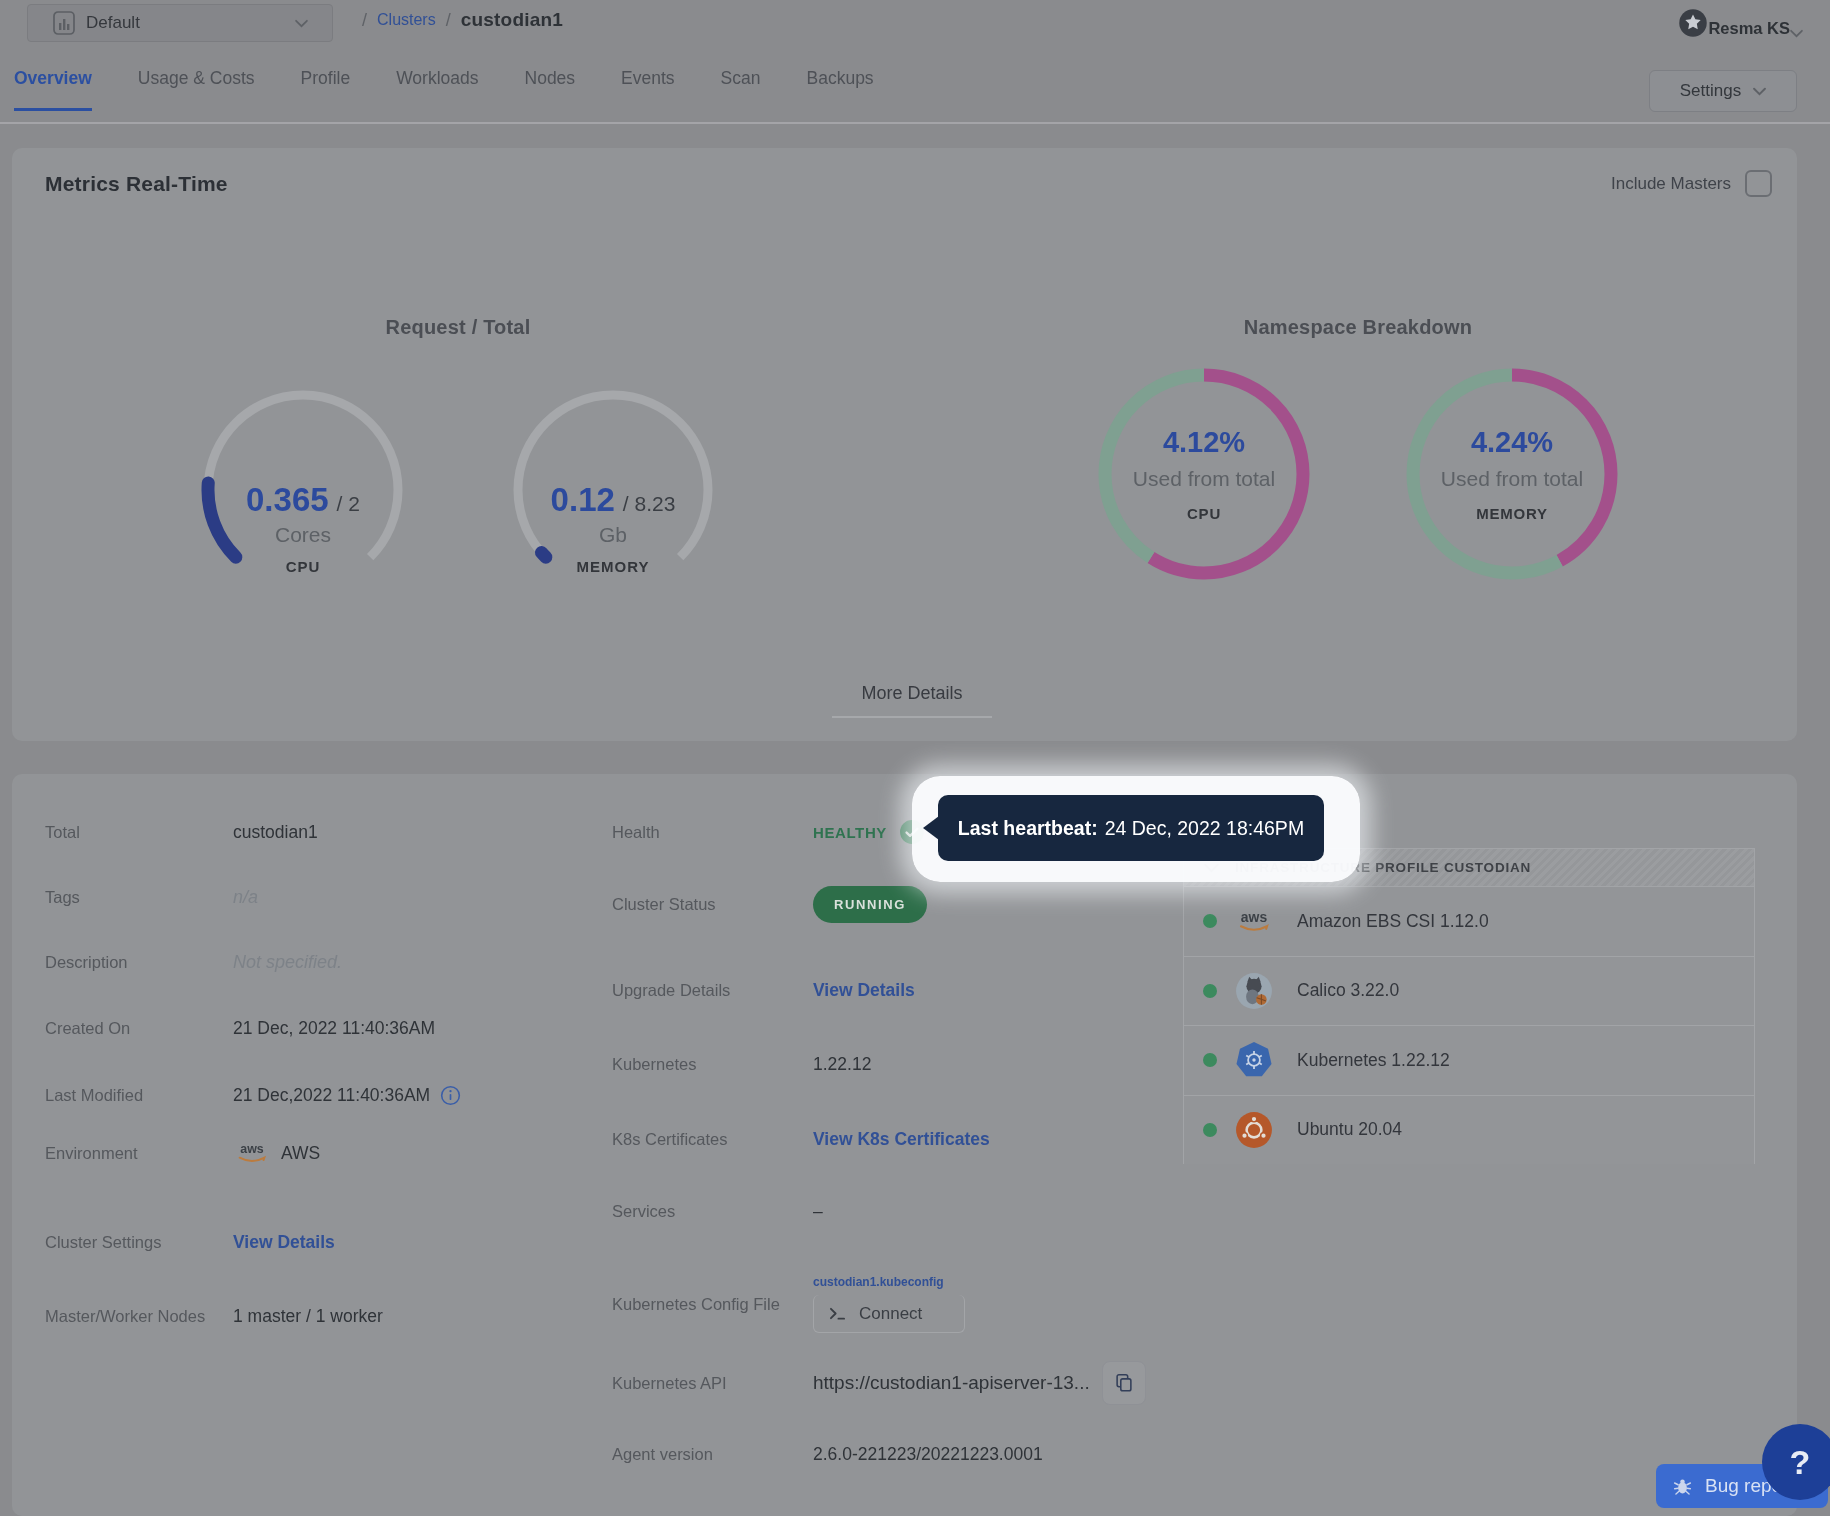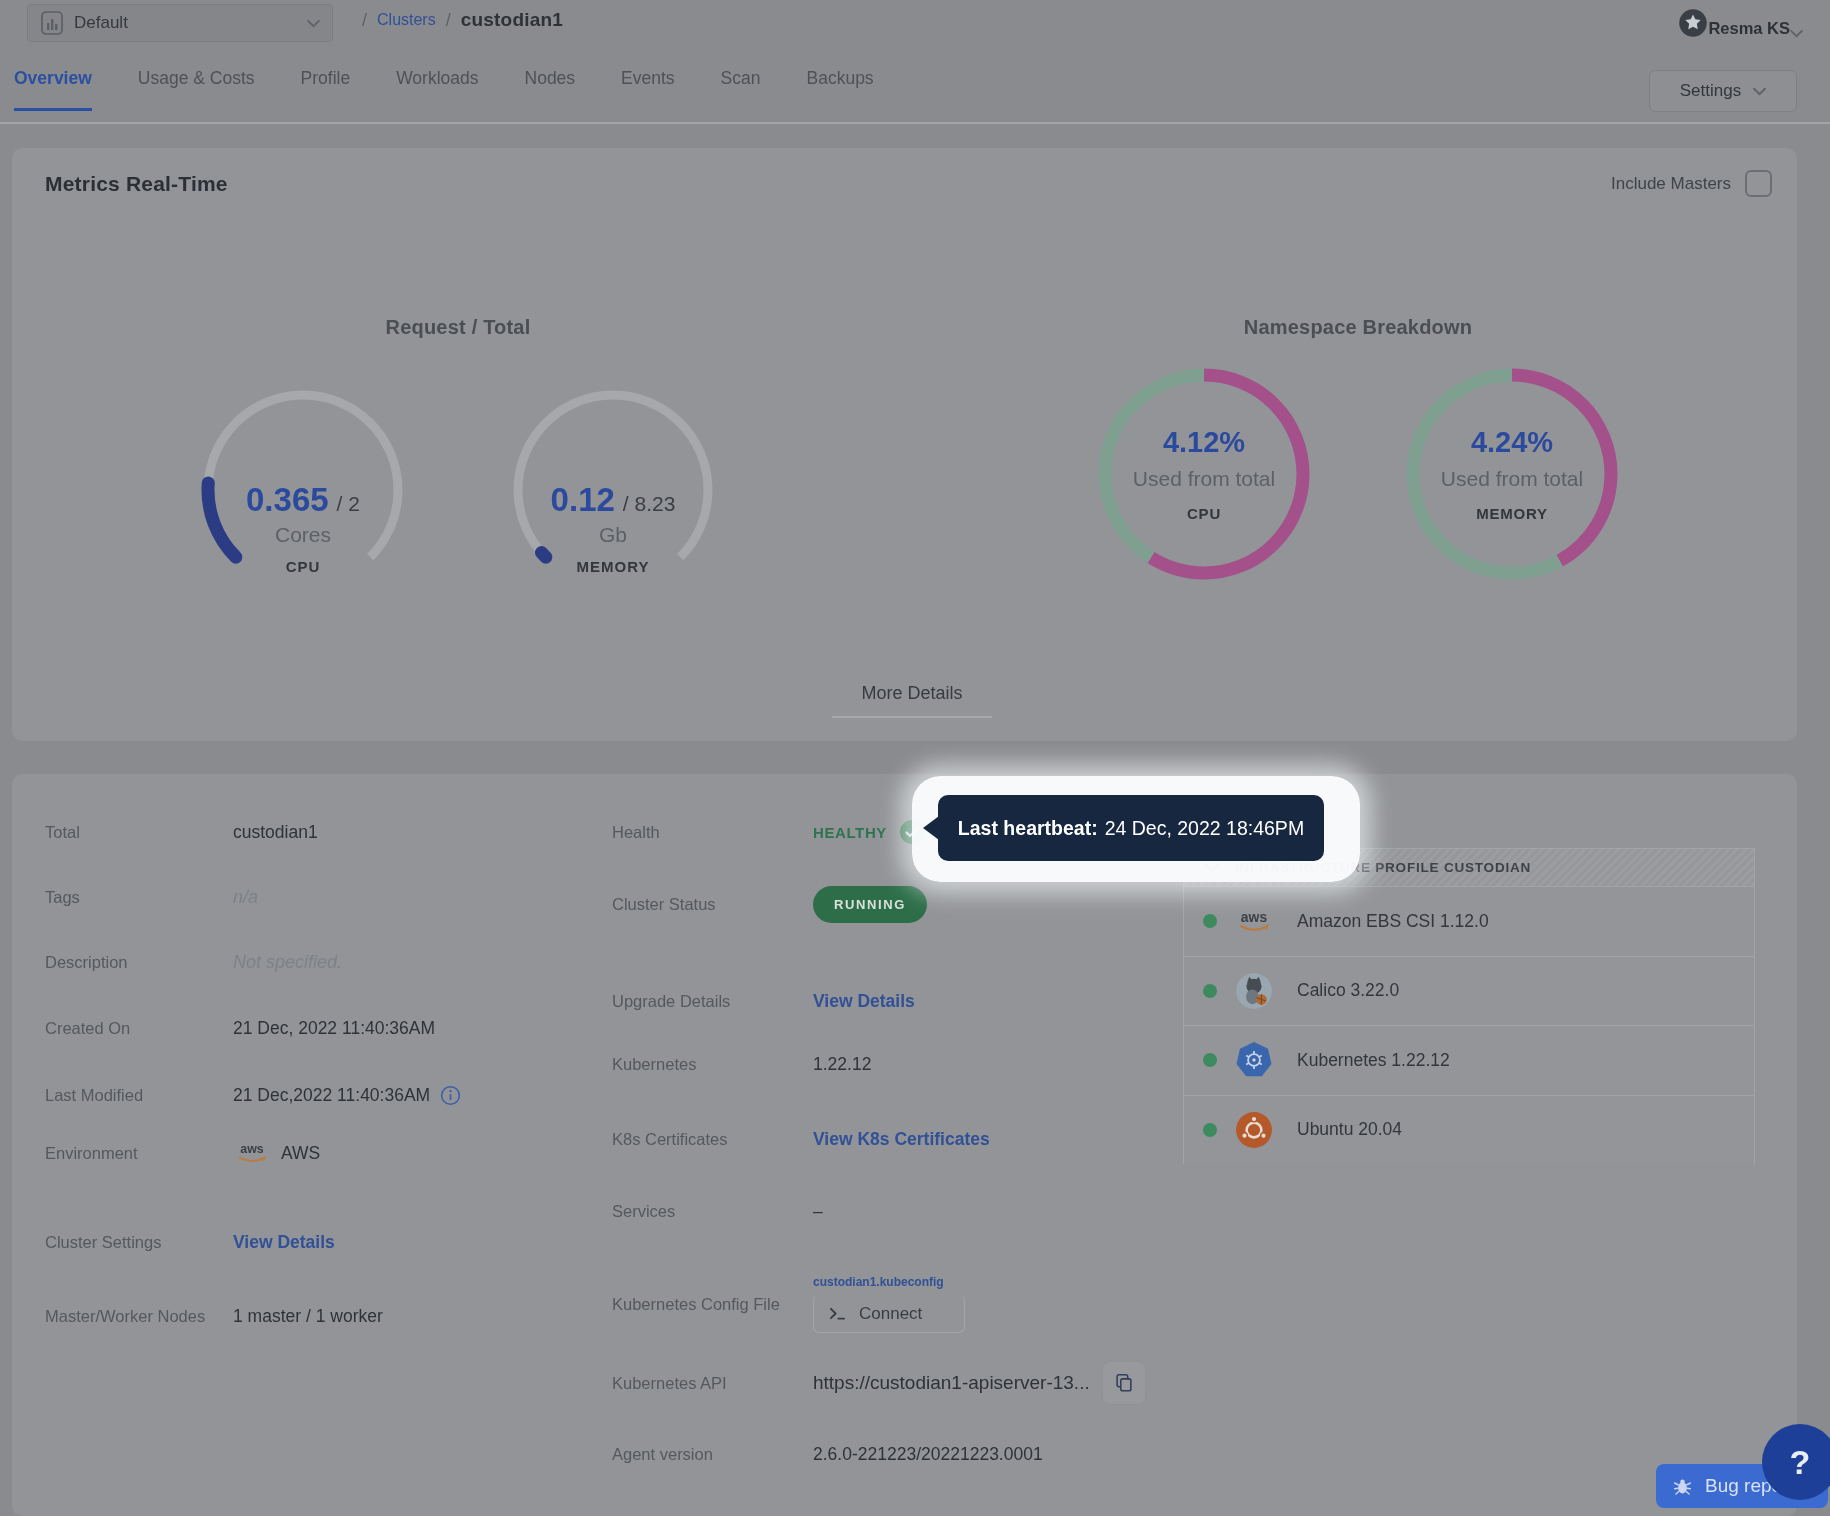--- a/index.html
+++ b/index.html
@@ -2,21 +2,21 @@
 <html><head>
 <meta charset="utf-8">
 <style>
   html,body{margin:0;padding:0;background:#737477;}
   *{box-sizing:border-box;font-family:"Liberation Sans","DejaVu Sans",sans-serif;}
   .screen{position:relative;width:1830px;height:1516px;background:#8a8b8e;overflow:hidden;}
 
   
   .topbar{position:absolute;left:0;top:0;width:100%;height:50px;}
   .project-selector{position:absolute;left:27px;top:4px;width:306px;height:38px;background:#85868a;
-    border:1px solid #7b7c80;border-radius:4px;display:flex;align-items:center;padding:0 12px;gap:10px;cursor:pointer;}
+    border:1px solid #7b7c80;border-radius:4px;display:flex;align-items:center;padding:0 24px;gap:10px;cursor:pointer;}
   .project-selector .label{font-size:17px;color:#35383d;flex:1;}
   .chev{width:13px;height:9px;color:#5e6166;}
   .breadcrumb{position:absolute;left:362px;top:9px;display:flex;align-items:center;gap:10px;}
   .bc-sep{color:#5f6267;font-size:18px;}
   .bc-link{color:#315096;font-size:16px;cursor:pointer;text-decoration:none;}
   .bc-current{color:#2e3237;font-size:19px;font-weight:700;letter-spacing:.2px;}
   .topbar-right{position:absolute;right:27px;top:8px;display:flex;align-items:flex-end;}
   .avatar{width:30px;height:30px;}
   .user-name{font-size:16.5px;font-weight:700;color:#2e3237;}
 
@@ -285,21 +285,21 @@
         <svg width="26" height="26" viewBox="0 0 24 24">
             <circle cx="12" cy="12" r="11" fill="#3f7d5a"></circle>
             <path d="M7 12.5l3.2 3L17 9" stroke="#cfd9d2" stroke-width="2.2" fill="none" stroke-linecap="round" stroke-linejoin="round"></path>
           </svg>
       </span>
     </div>
     <div class="drow mid-col" style="top:114px;">
       <span class="dlab">Cluster Status</span>
       <span class="badge-running">RUNNING</span>
     </div>
-    <div class="drow mid-col" style="top:211px;">
+    <div class="drow mid-col" style="top:200px;">
       <span class="dlab">Upgrade Details</span>
       <a class="link">View Details</a>
     </div>
     <div class="drow mid-col" style="top:274px;">
       <span class="dlab">Kubernetes</span>
       <span class="dval">1.22.12</span>
     </div>
     <div class="drow mid-col" style="top:349px;">
       <span class="dlab">K8s Certificates</span>
       <a class="link">View K8s Certificates</a>

